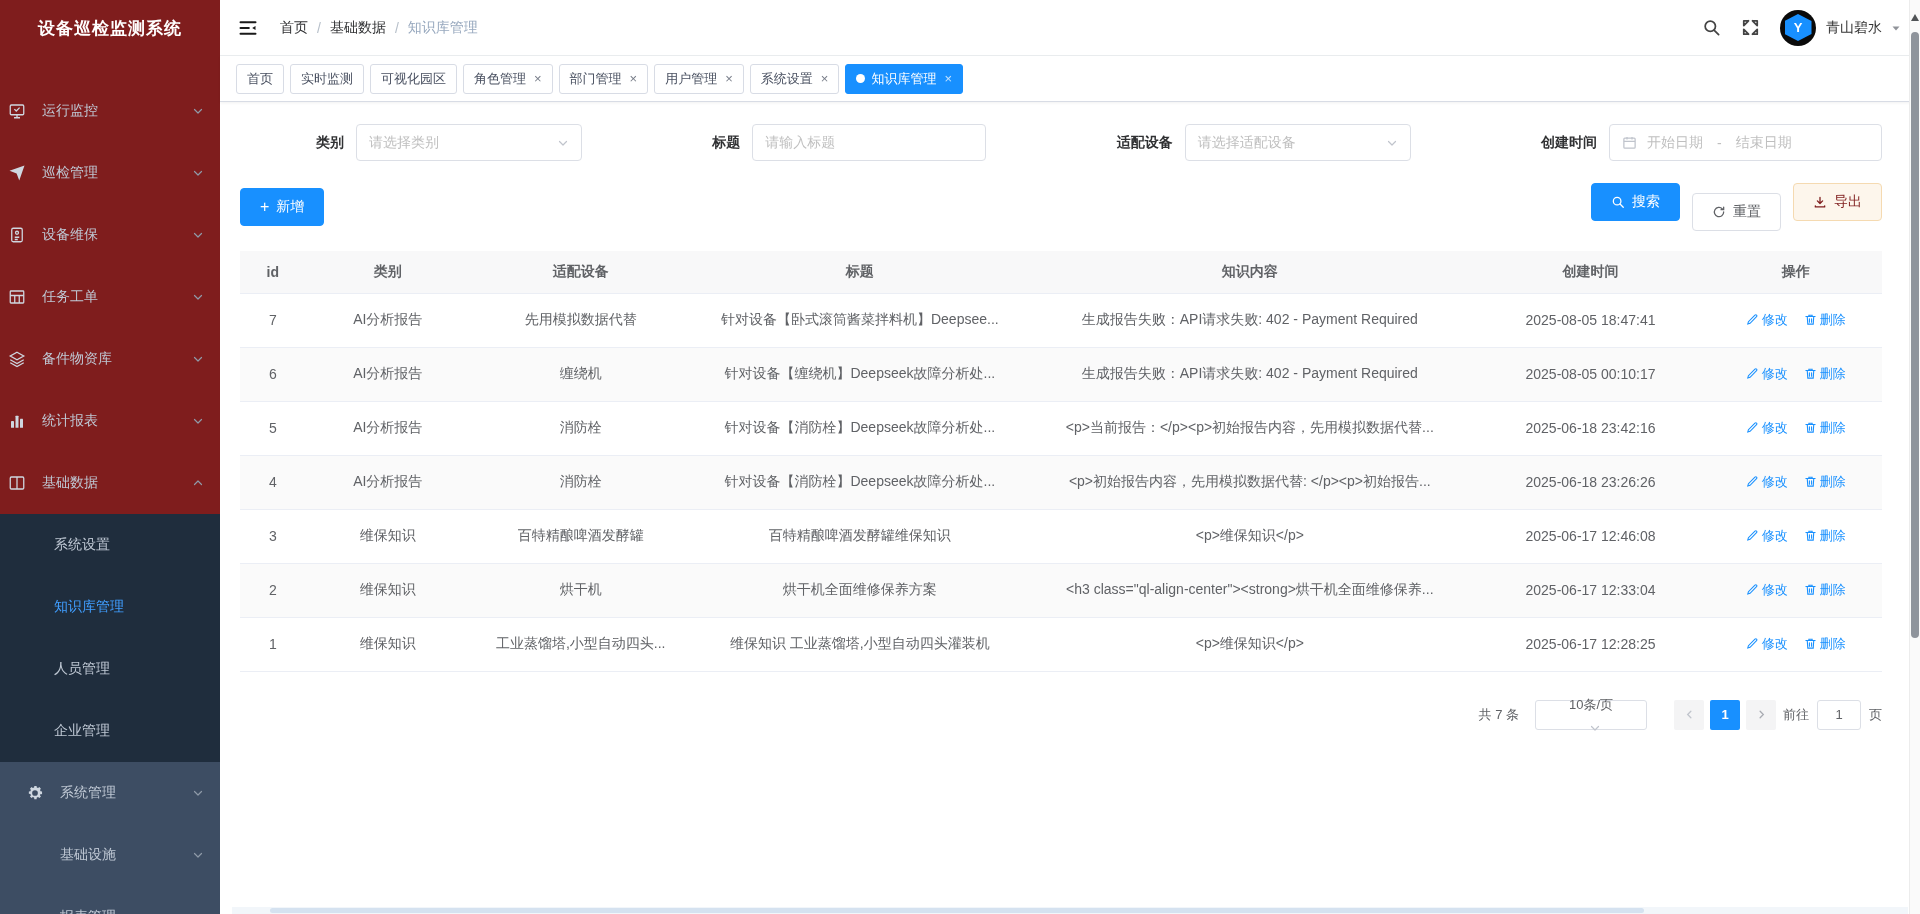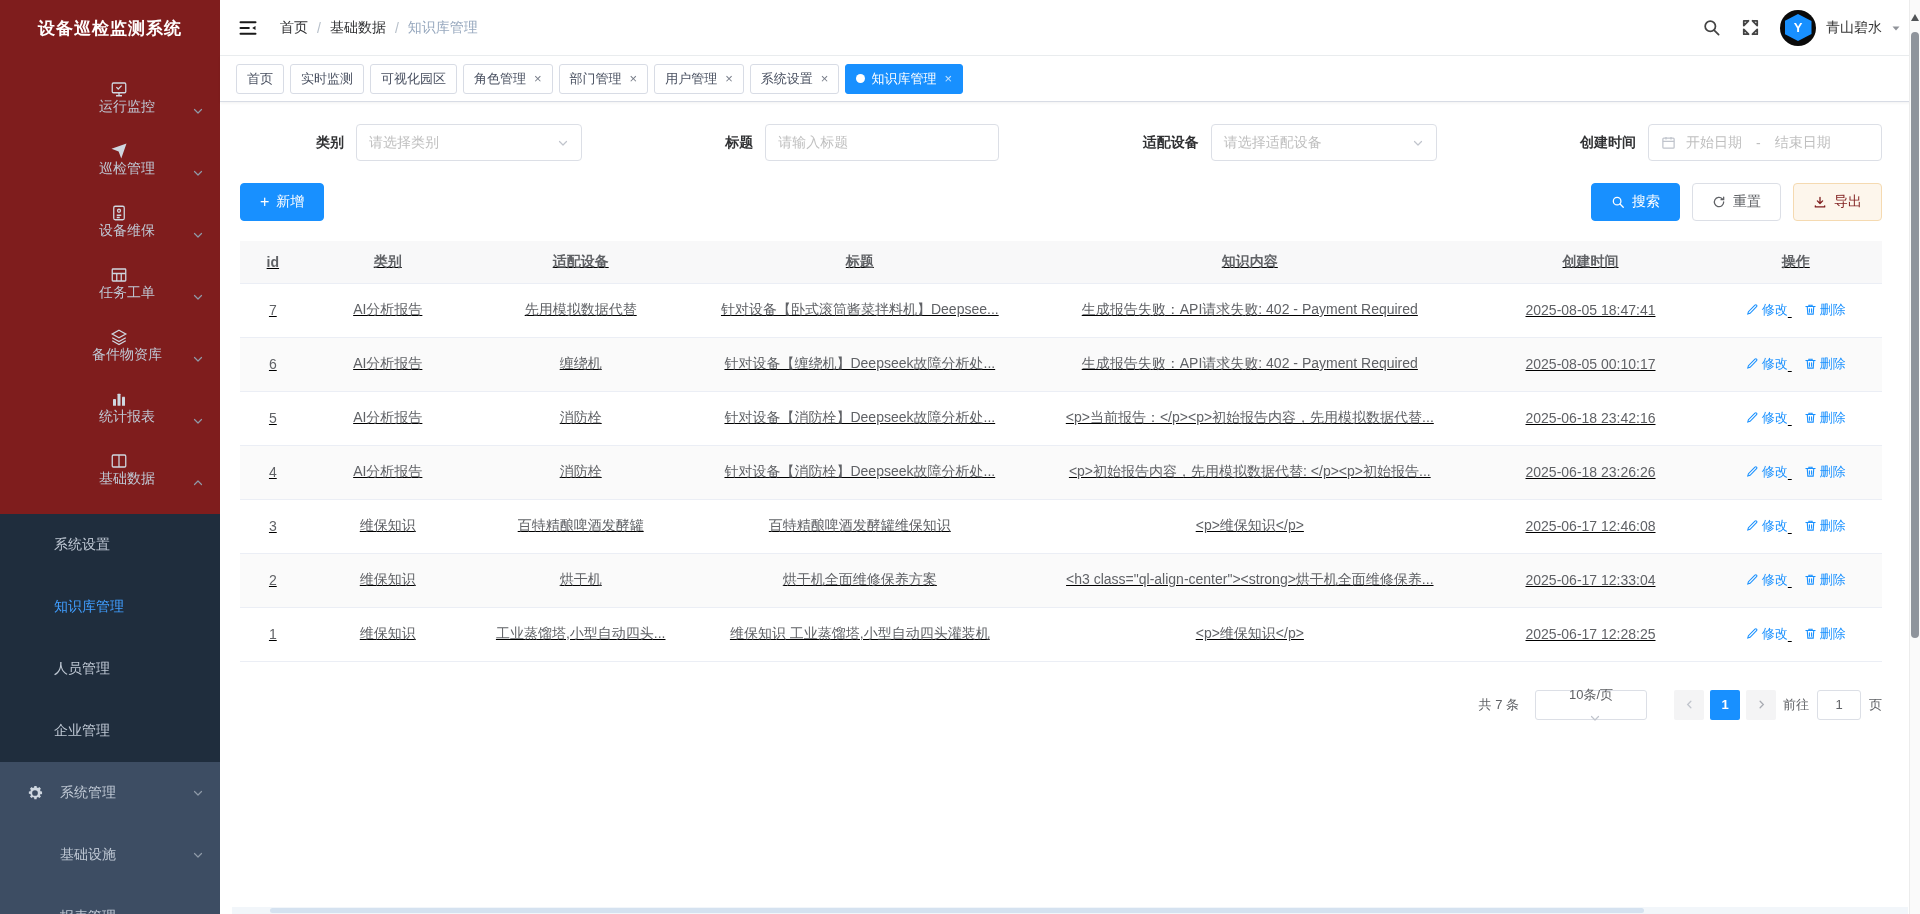--- a/index.html
+++ b/index.html
@@ -4,21 +4,21 @@
 <style>
   * { margin:0; padding:0; box-sizing:border-box; }
   html,body { width:1920px; height:914px; overflow:hidden; font-family:"Liberation Sans","DejaVu Sans",sans-serif; background:#fff; }
   .app { display:flex; width:1920px; height:914px; }
 
   
   .sidebar { width:220px; min-width:220px; height:100%; background:#7f1d1d; color:#bfc8d4; overflow:hidden; }
   .sidebar-title { height:56px; display:flex; align-items:center; justify-content:center; color:#fff; font-size:17px; font-weight:bold; letter-spacing:1px; }
   .menu { list-style:none; margin-top:24px; }
   .menu-item { height:62px; display:flex; align-items:center; font-size:14px; cursor:pointer; position:relative; }
-  .menu-item.top { padding-left:34px;flex-direction:column; }
+  .menu-item.top { padding-left:8px; }
   .menu-item.subdark { background:#1f2d3d; padding-left:54px; }
   .menu-item.toplight { background:#3d4d63; padding-left:26px; }
   .menu-item.sublight { background:#3d4d63; padding-left:60px; }
   .menu-item .mi-icon { width:18px; height:18px; margin-right:16px; display:inline-flex; color:#cfd7e0; }
   .menu-item .mi-icon svg { width:18px; height:18px; }
   .menu-item .chev { position:absolute; right:16px; top:50%; transform:translateY(-50%); width:12px; height:12px; color:#8f9aa8; display:inline-flex; }
   .menu-item .chev svg { width:12px; height:12px; }
   .menu-item .chev.up svg { transform:rotate(180deg); }
   .menu-item.active .mi-label { color:#409eff; }
 
@@ -55,36 +55,36 @@
   .f-label { font-size:14px; font-weight:bold; color:#303133; margin-right:12px; white-space:nowrap; }
   .control { height:37px; border:1px solid #dcdfe6; border-radius:4px; display:flex; align-items:center; padding:0 12px; font-size:14px; color:#bfbfbf; background:#fff; cursor:text; }
   .control.select { cursor:pointer; }
   .control .ph { flex:1; white-space:nowrap; }
   .ctl-chev { width:12px; height:12px; color:#c0c4cc; display:inline-flex; margin-left:8px; }
   .ctl-chev svg { width:12px; height:12px; }
   .cal-icon { width:15px; height:15px; color:#c0c4cc; display:inline-flex; margin-right:10px; }
   .cal-icon svg { width:15px; height:15px; }
   .w-select { width:226px; }
   .w-input { width:234px; }
-  .w-date { width:234px; }
+  .w-date { width:273px; }
   .date-sep { margin:0 14px; color:#bfbfbf; }
 
   
   .toolbar { display:flex; align-items:center; margin-top:22px; }
   .btn { height:38px; border-radius:4px; border:1px solid transparent; display:inline-flex; align-items:center; justify-content:center; font-size:14px; cursor:pointer; gap:7px; padding:0 19px; background:#fff; }
   .btn svg { width:14px; height:14px; }
   .btn-primary { background:#1890ff; border-color:#1890ff; color:#fff; }
-  .btn-default { border-color:#dcdfe6; color:#606266; }
+  .btn-default { border-color:#dcdfe6; color:#606266;margin-top:10px; }
   .btn-warning { background:#fdf6ec; border-color:#f5dab1; color:#7f1d1d; }
   .toolbar-right { margin-left:auto; display:flex; gap:12px; }
   .plus-glyph { font-size:16px; line-height:1; }
 
   
   .table-wrap { margin-top:20px; }
-  table { width:100%; border-collapse:collapse; table-layout:fixed;text-decoration:underline; }
+  table { width:100%; border-collapse:collapse; table-layout:fixed; }
   thead th { background:#f8f8f9; height:42px; font-size:14px; font-weight:bold; color:#606266; text-align:center; border-bottom:1px solid #ebeef5; padding:0 6px; }
   tbody td { height:54px; font-size:14px; color:#606266; text-align:center; border-bottom:1px solid #ebeef5; padding:0 6px; white-space:nowrap; overflow:hidden; text-overflow:ellipsis; }
   tbody tr:nth-child(even) { background:#fafafa; }
   .col-id{width:4%;} .col-cat{width:10%;} .col-dev{width:13.5%;} .col-title{width:20.5%;} .col-content{width:27%;} .col-time{width:14.5%;} .col-op{width:10.5%;}
   .op-link { color:#1890ff; font-size:13px; display:inline-flex; align-items:center; gap:3px; cursor:pointer; }
   .op-link svg { width:13px; height:13px; }
   .op-link + .op-link { margin-left:12px; }
 
   
   .pager { display:flex; align-items:center; justify-content:flex-end; margin-top:28px; font-size:13px; color:#606266; }

